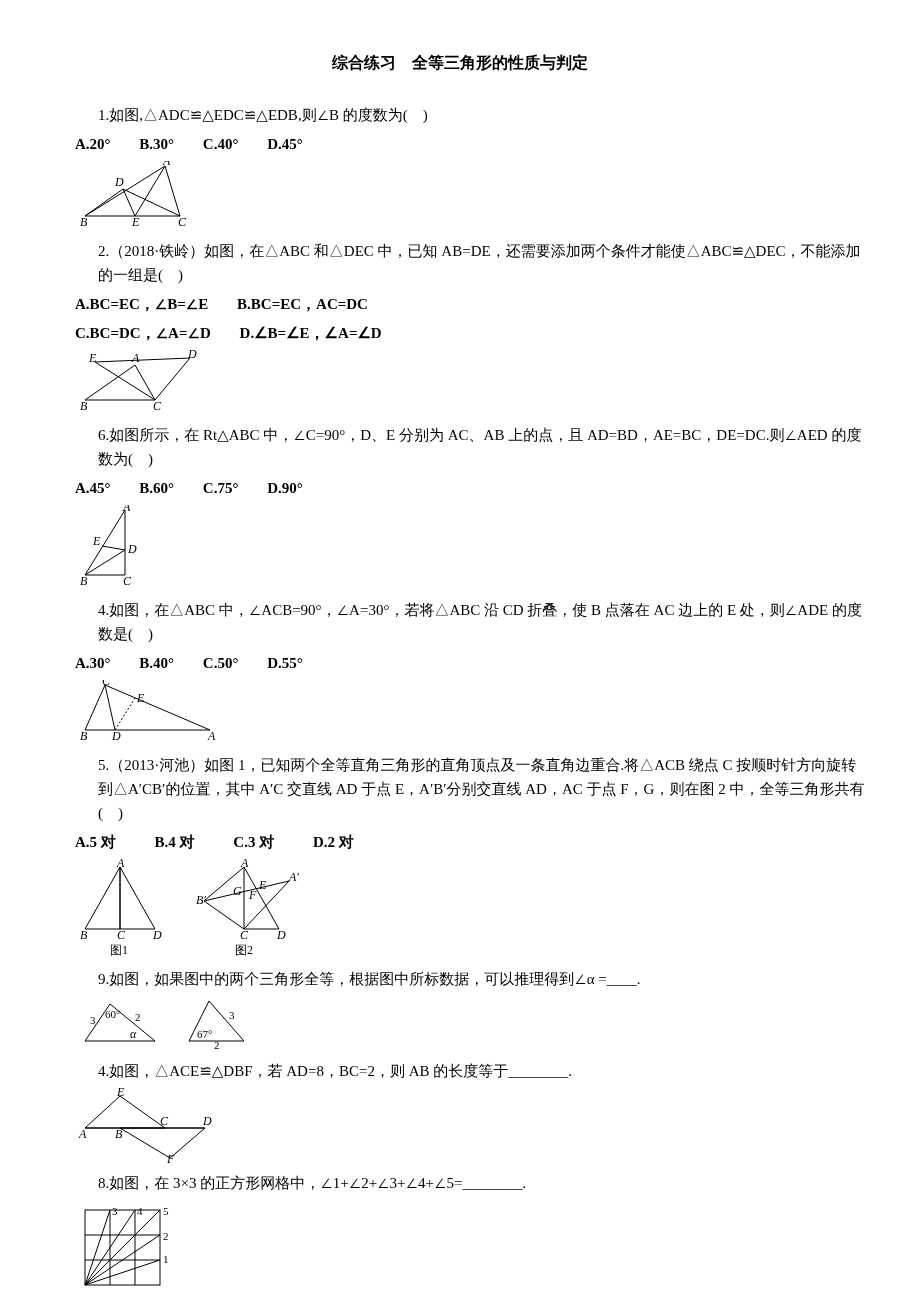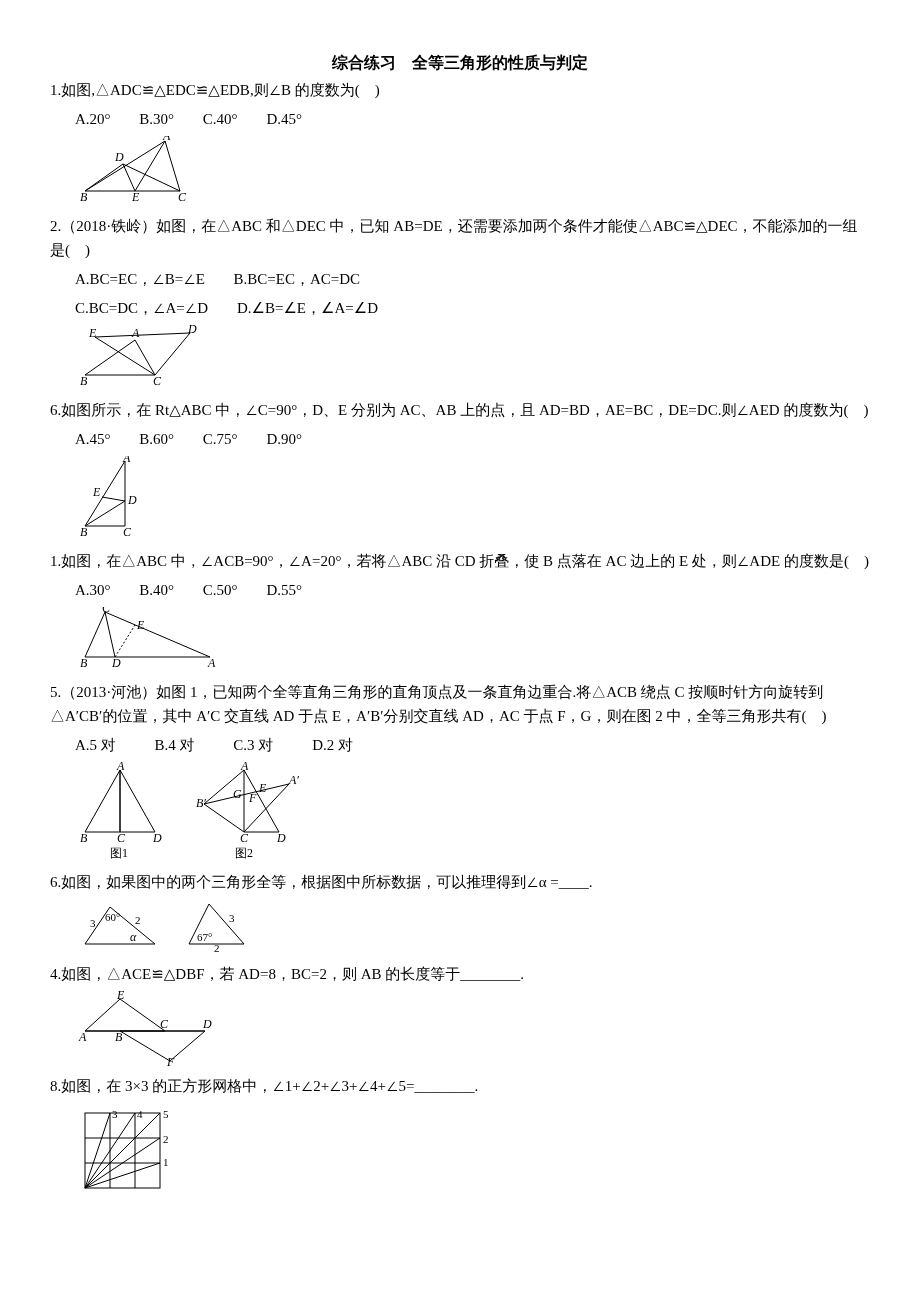--- a/index.html
+++ b/index.html
@@ -9,30 +9,31 @@
       color: #000;
       background: #fff;
       margin: 0;
       padding: 50px;
       width: 820px;
     }
     .title {
       text-align: center;
       font-weight: bold;
       font-size: 16px;
-      margin-bottom: 2px;
+      margin-bottom: 27px;
     }
     .question {
       margin-bottom: 5px;
+      margin-left: 48px;
     }
     .options {
       padding-left: 25px;
       margin-bottom: 5px;
     }
-    .options span { margin-right: 25px; }
+    .options span { margin-right: 25px; font-weight: bold; }
     .options-wide span { margin-right: 35px; }
     .figure {
       padding-left: 25px;
       margin-bottom: 8px;
     }
     svg { vertical-align: top; }
     .svg-label { font-family: "Times New Roman", serif; font-style: italic; font-size: 12px; }
     .svg-label-normal { font-family: "Times New Roman", serif; font-size: 11px; }
     .svg-caption { font-family: "SimSun", serif; font-size: 12px; }
   </style>
@@ -97,21 +98,21 @@
     <line x1="10" y1="70" x2="50" y2="45" stroke="black"></line>
     <line x1="27" y1="41" x2="50" y2="45" stroke="black"></line>
     <text class="svg-label" x="48" y="6">A</text>
     <text class="svg-label" x="5" y="80">B</text>
     <text class="svg-label" x="48" y="80">C</text>
     <text class="svg-label" x="53" y="48">D</text>
     <text class="svg-label" x="18" y="40">E</text>
   </svg>
 </div>
 
-<div class="question">1.如图，在△ABC 中，∠ACB=90°，∠A=20°，若将△ABC 沿 CD 折叠，使 B 点落在 AC 边上的 E 处，则∠ADE 的度数是(　)</div>
+<div class="question">4.如图，在△ABC 中，∠ACB=90°，∠A=30°，若将△ABC 沿 CD 折叠，使 B 点落在 AC 边上的 E 处，则∠ADE 的度数是(　)</div>
 <div class="options">
   <span>A.30°</span>
   <span>B.40°</span>
   <span>C.50°</span>
   <span>D.55°</span>
 </div>
 <div class="figure">
   <svg width="150" height="65">
     <polygon points="10,50 30,5 135,50" fill="none" stroke="black"></polygon>
     <line x1="30" y1="5" x2="40" y2="50" stroke="black"></line>
@@ -152,21 +153,21 @@
     <text class="svg-label" x="7" y="45">B′</text>
     <text class="svg-label" x="51" y="80">C</text>
     <text class="svg-label" x="88" y="80">D</text>
     <text class="svg-label" x="70" y="30">E</text>
     <text class="svg-label" x="60" y="40">F</text>
     <text class="svg-label" x="44" y="36">G</text>
     <text class="svg-caption" x="46" y="95">图2</text>
   </svg>
 </div>
 
-<div class="question">6.如图，如果图中的两个三角形全等，根据图中所标数据，可以推理得到∠α =____.</div>
+<div class="question">9.如图，如果图中的两个三角形全等，根据图中所标数据，可以推理得到∠α =____.</div>
 <div class="figure">
   <svg width="100" height="55">
     <polygon points="10,45 35,8 80,45" fill="none" stroke="black"></polygon>
     <text class="svg-label-normal" x="30" y="22">60°</text>
     <text class="svg-label-normal" x="15" y="28">3</text>
     <text class="svg-label-normal" x="60" y="25">2</text>
     <text class="svg-label" x="55" y="42">α</text>
   </svg>
   <svg width="80" height="55">
     <polygon points="10,45 30,5 65,45" fill="none" stroke="black"></polygon>

